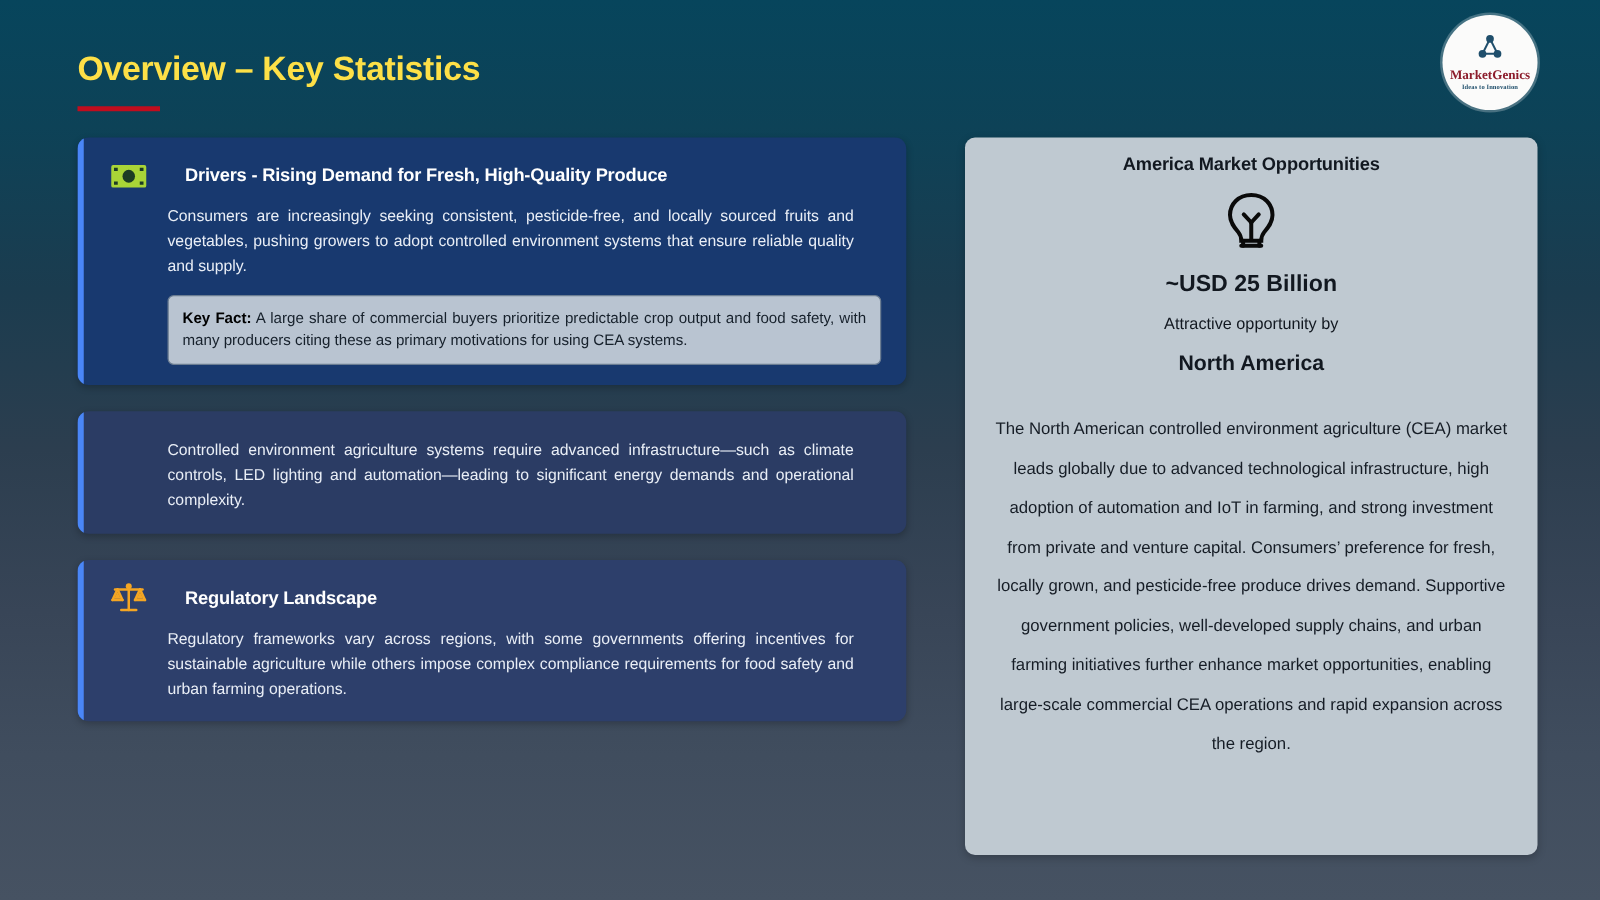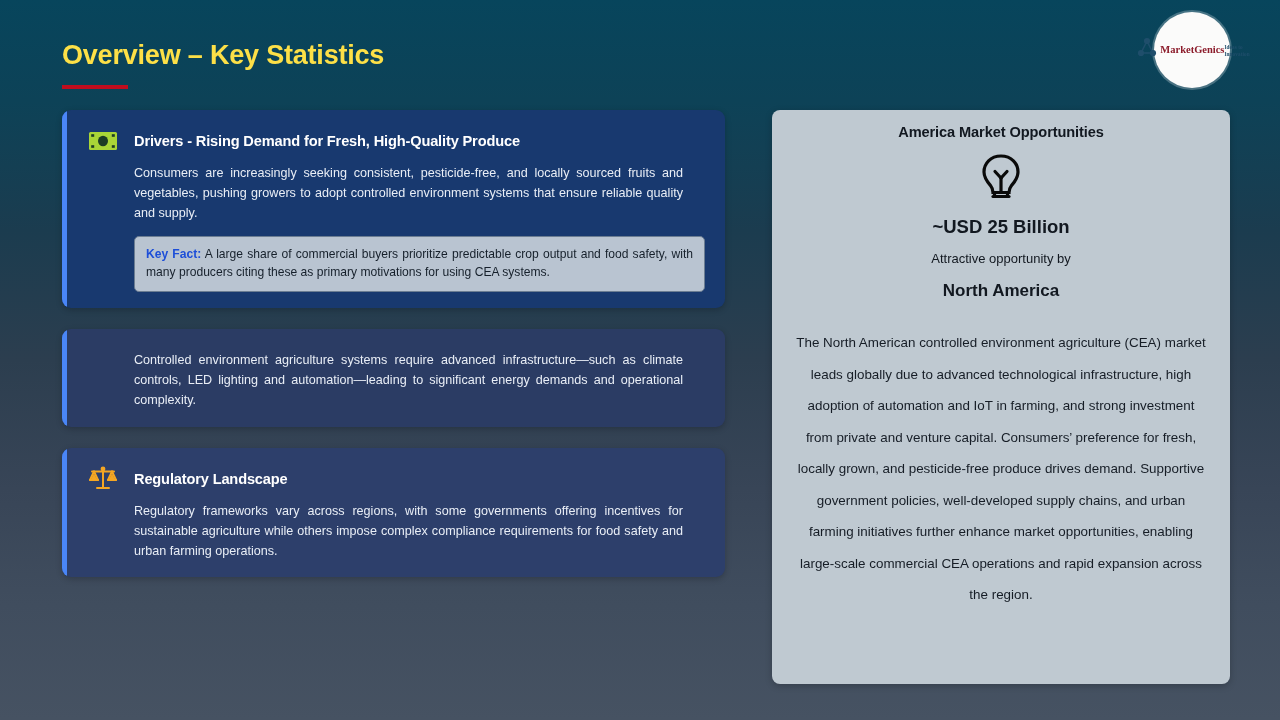--- a/index.html
+++ b/index.html
@@ -26,21 +26,21 @@
   #title-underline {
     position:absolute; left:62px; top:85px;
     width:66px; height:4px; background:#c00d1e;
   }
 
   
   #logo {
     position:absolute; right:50px; top:12px;
     width:76px; height:76px; border-radius:50%;
     background:#fbfbfa;
-    display:flex; flex-direction:row;
+    display:flex; flex-direction:column;
     align-items:center; justify-content:center;
     box-shadow:0 0 0 2px rgba(255,255,255,.25);
   }
   #logo .mark { margin-bottom:1px; }
   #logo .lg-name {
     font-family:"Liberation Serif", serif;
     font-size:10.5px; font-weight:bold; color:#8c1c2b;
     line-height:1;
   }
   #logo .lg-tag {
@@ -61,21 +61,21 @@
     overflow:hidden;
   }
   .card .accent {
     position:absolute; left:0; top:0; bottom:0; width:5px;
     background:#4a86f7; border-radius:9px 0 0 9px;
   }
   .card-1 { background:#18396f; }
   .card-2 { background:#2b3c64; }
   .card-3 { background:#2d3f6b; }
 
-  .card-head { display:flex; align-items:flex-start; gap:14px; }
+  .card-head { display:flex; align-items:flex-start; gap:28px; }
   .card-icon { width:34px; height:34px; flex:0 0 34px;
                display:flex; align-items:center; justify-content:center;
                margin-top:-2px; }
   .card-title {
     font-size:14.6px; font-weight:bold; color:#ffffff;
     line-height:1.25; padding-top:6px; letter-spacing:-0.15px;
   }
   .card-body {
     margin-left:48px; margin-top:6px;
     font-size:12.6px; line-height:1.58; color:#e9eef6;
@@ -84,21 +84,21 @@
   }
   .note-box {
     margin-left:48px; margin-top:12px;
     background:#b9c4d1;
     border:1px solid #6b7d92;
     border-radius:5px;
     padding:8px 11px 9px 11px;
     font-size:12.1px; line-height:1.55; color:#16202b;
     text-align:justify; text-justify:inter-word;
   }
-  .note-box b { font-weight:bold; color:#1d4ed8; }
+  .note-box b { font-weight:bold; color:#000000; }
 
   
   #right-panel {
     position:absolute; left:772px; top:110px;
     width:458px; height:574px;
     background:#bfc9d1;
     border-radius:8px;
     box-shadow:0 2px 7px rgba(0,0,0,.22);
     padding:14px 24px 10px 24px;
     text-align:center;

